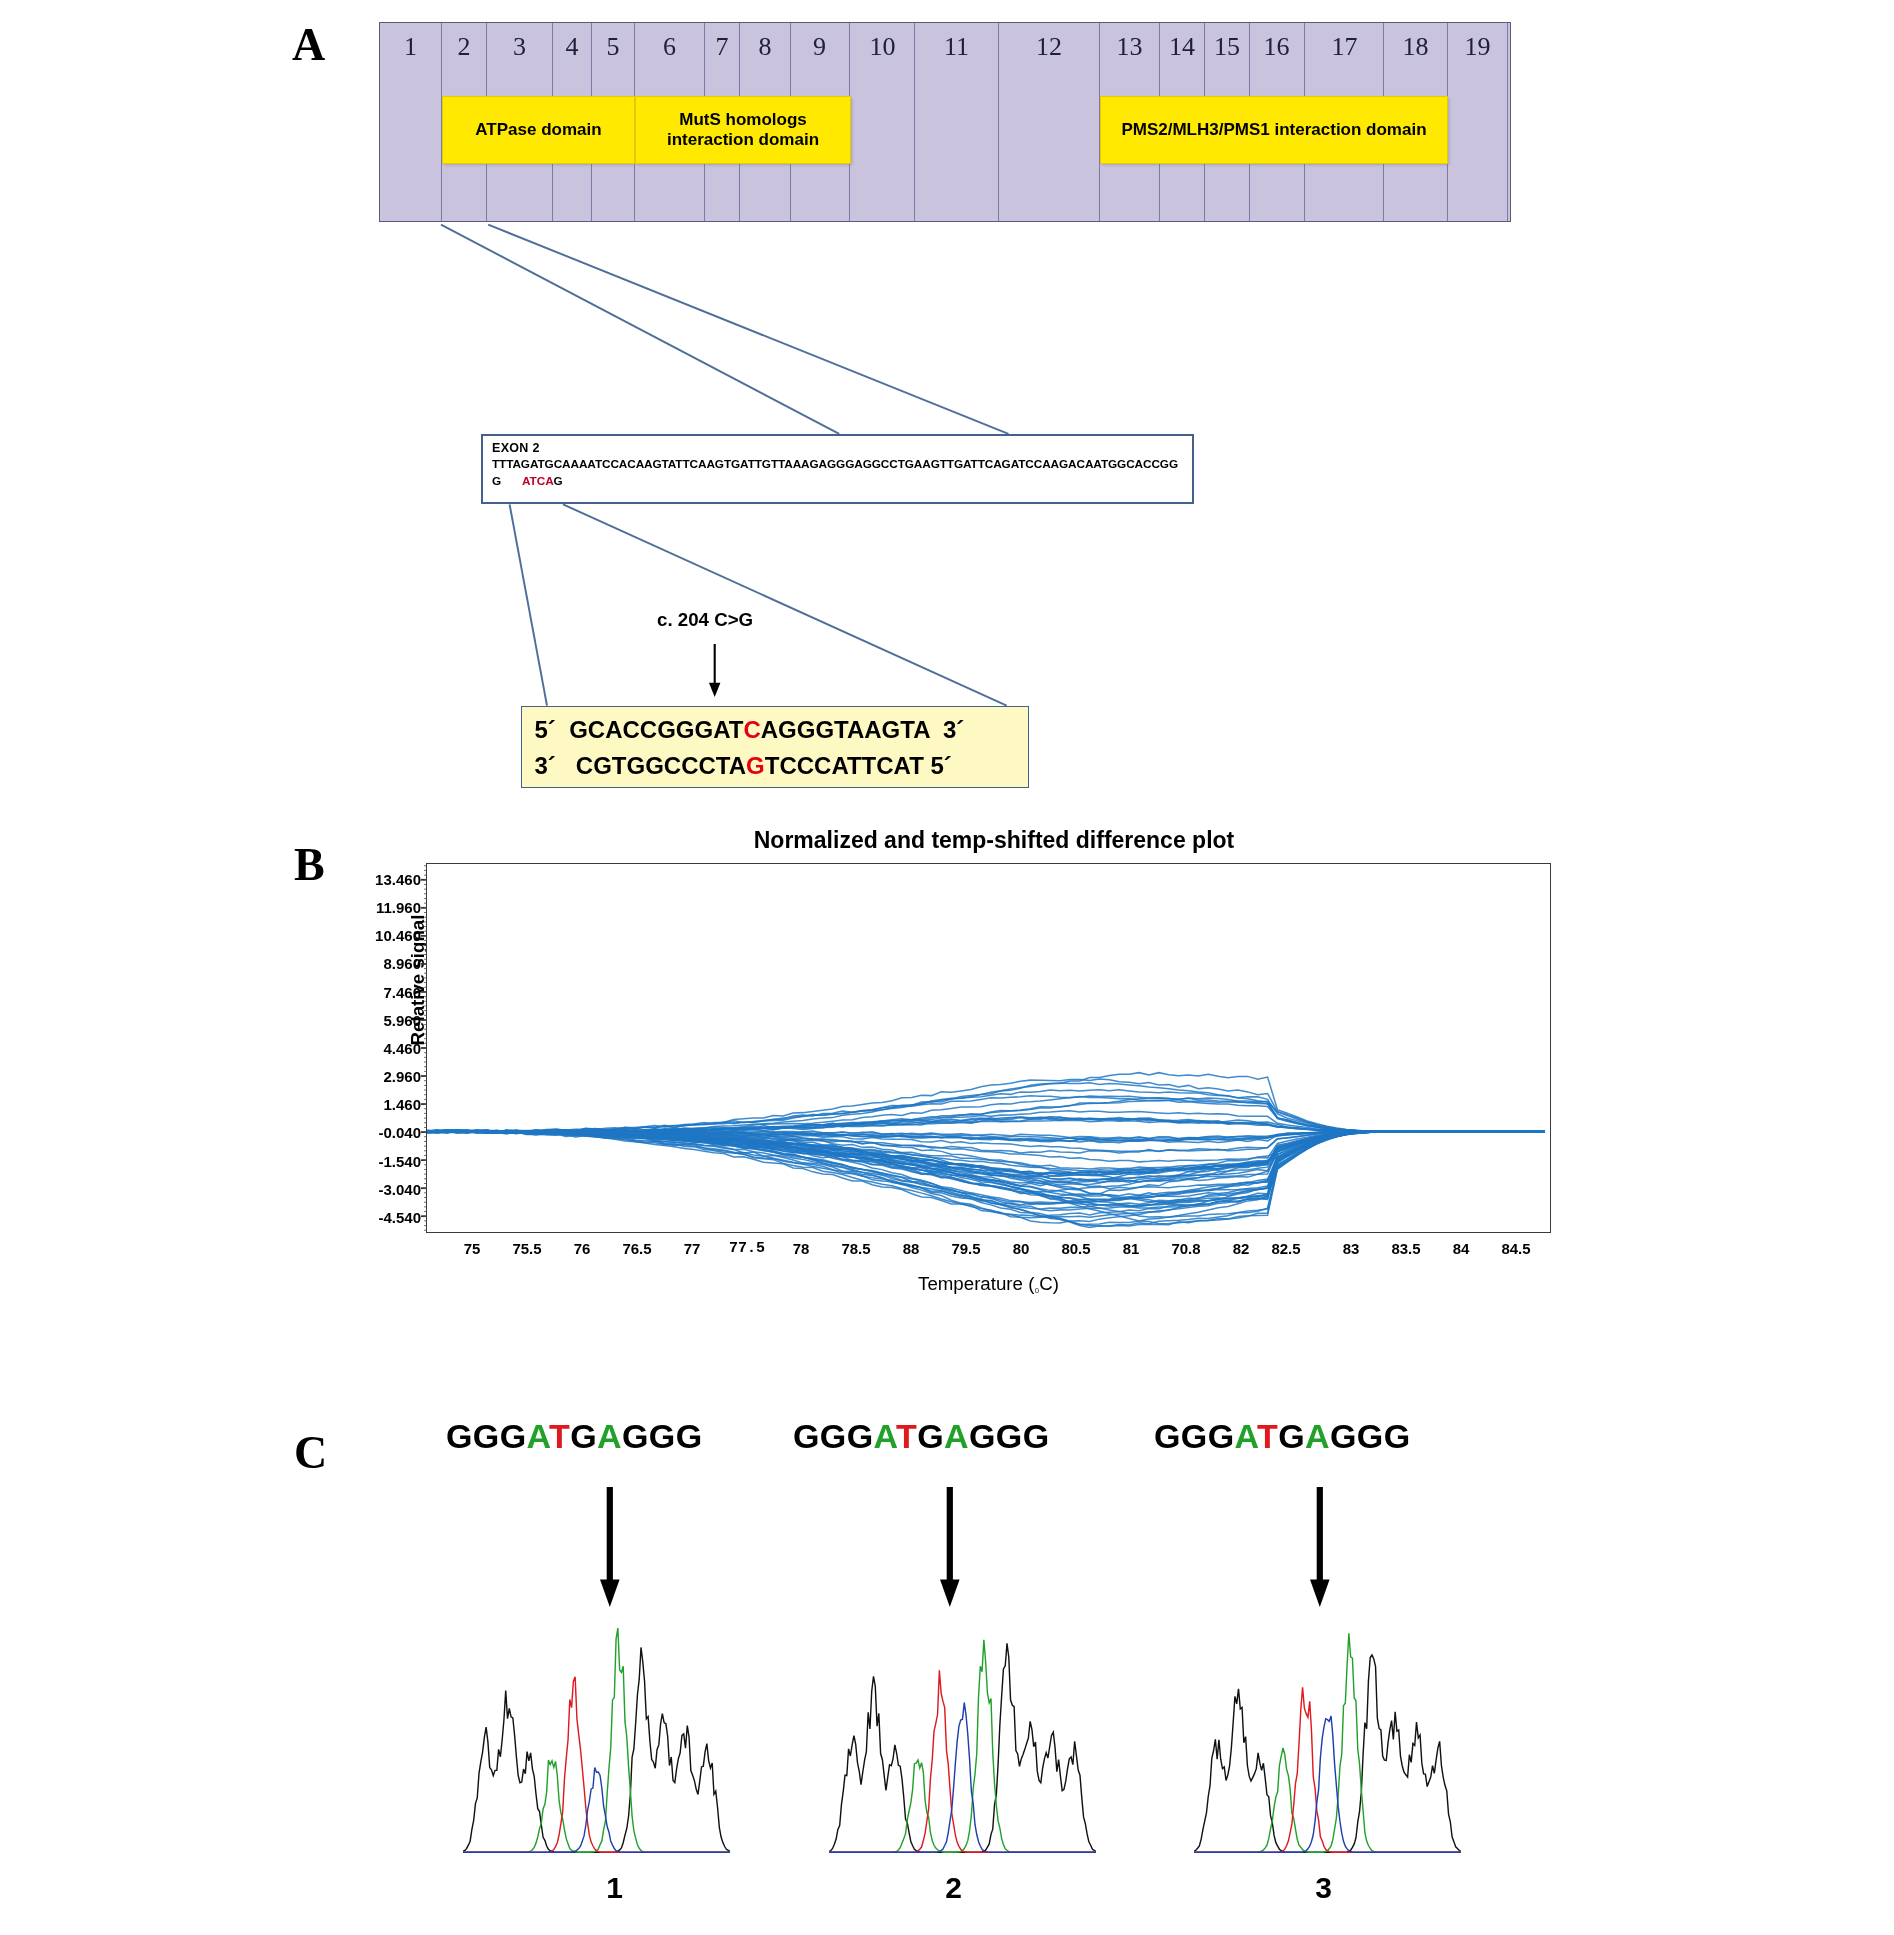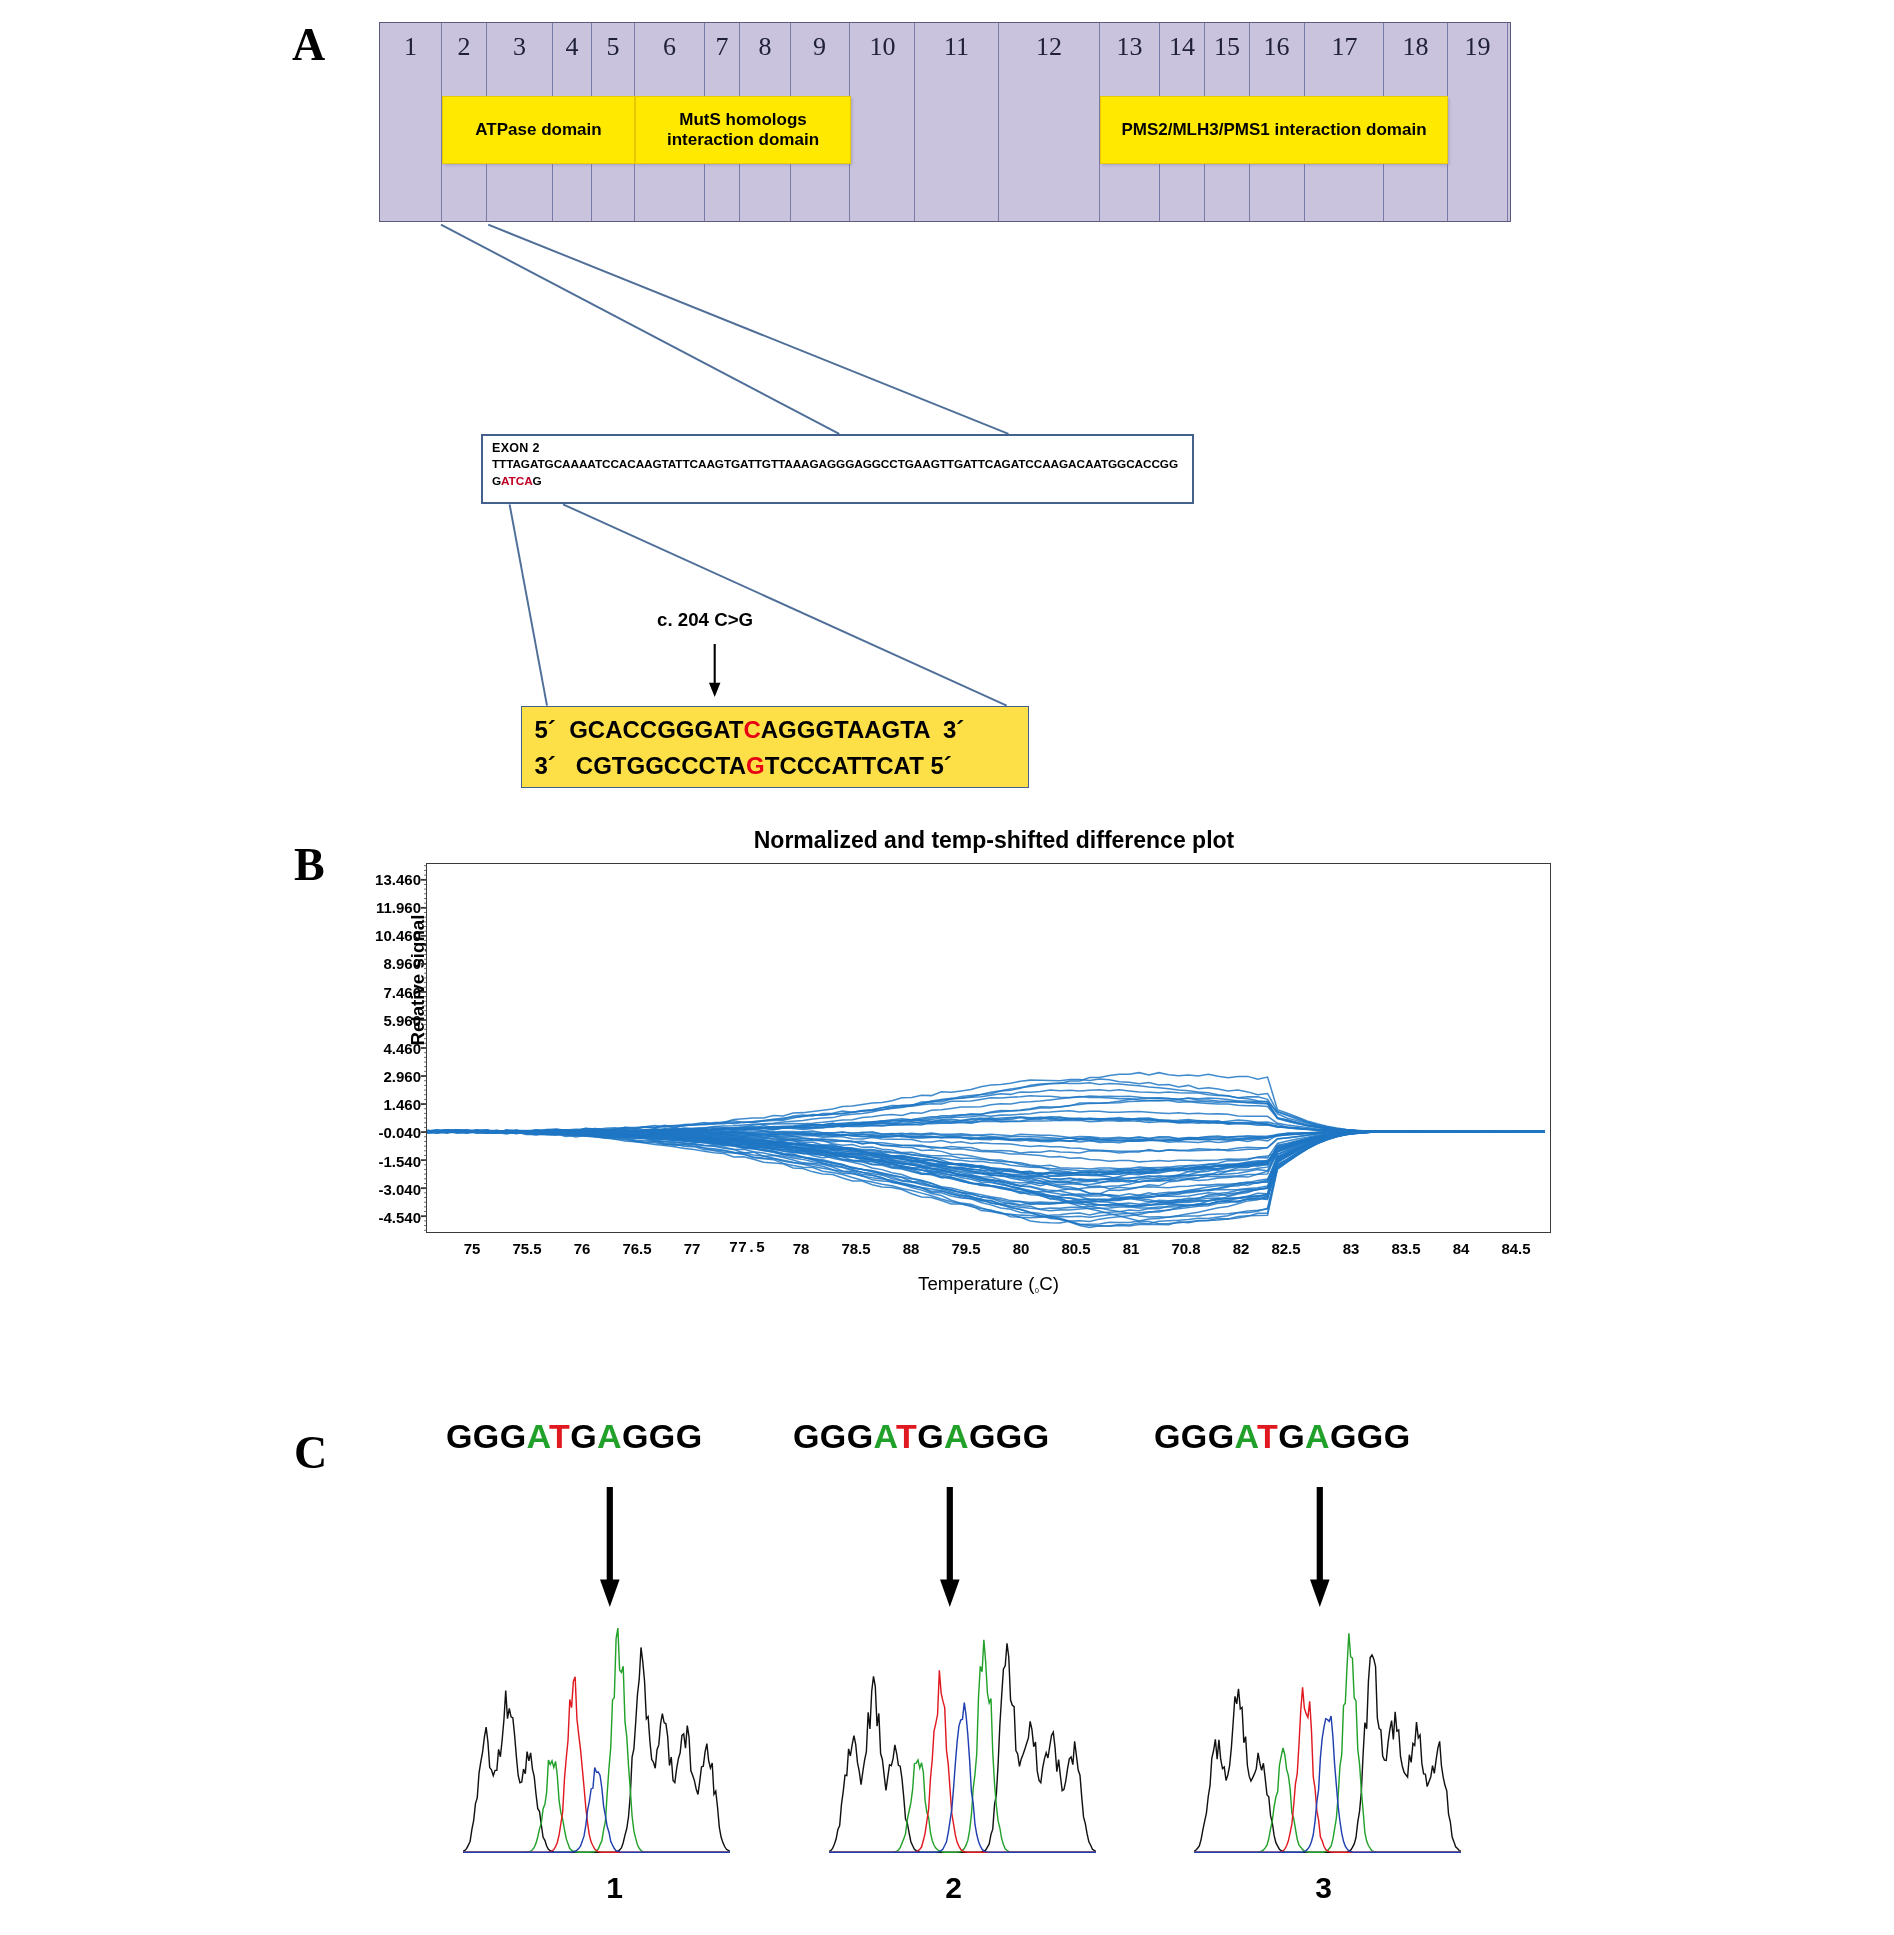--- a/index.html
+++ b/index.html
@@ -24,29 +24,29 @@
   
   #connectors{position:absolute;left:0;top:0;width:1894px;height:802px;pointer-events:none;}
 
   
   #exon2-box{position:absolute;left:481px;top:434px;width:713px;height:70px;
              background:#fff;border:2.7px solid #44618c;box-sizing:border-box;padding:4.5px 9px;}
   #exon2-title{font-family:"Liberation Sans",sans-serif;font-weight:bold;font-size:12.5px;
                letter-spacing:0.3px;color:#000;line-height:1.25;}
   #exon2-seq{font-family:"Liberation Sans",sans-serif;font-weight:bold;font-size:11.8px;
              color:#000;letter-spacing:-0.1px;line-height:1.45;word-break:break-all;}
-  #exon2-seq .hl{color:#c00024;}
+  #exon2-seq .hl{color:#c00024;padding-left:21px;}
 
   
   #mut-label{position:absolute;left:657px;top:609px;font-weight:bold;font-size:18.7px;color:#000;}
   #mut-arrow{position:absolute;left:704px;top:644px;width:21.4px;height:53px;}
 
   
   #duplex-box{position:absolute;left:521px;top:706px;width:508px;height:82px;
-              background:#fde047;border:1.8px solid #44618c;box-sizing:border-box;
+              background:#fef9c3;border:1.8px solid #44618c;box-sizing:border-box;
               padding:5.3px 12.5px 3.6px 12.5px;}
   .duplex-line{font-weight:bold;font-size:24px;color:#000;line-height:1.48;white-space:pre;}
   .duplex-line .red{color:#e60012;}
 
   
   #panel-b{position:absolute;left:0;top:802px;width:1894px;height:642px;}
   #chart-title{position:absolute;left:419px;top:25px;width:1150px;text-align:center;
                font-weight:bold;font-size:23px;color:#000;}
   #plot-frame{position:absolute;left:426px;top:61px;width:1125px;height:370px;
               background:#fff;border:1.8px solid #3a3a3a;box-sizing:border-box;overflow:hidden;}

